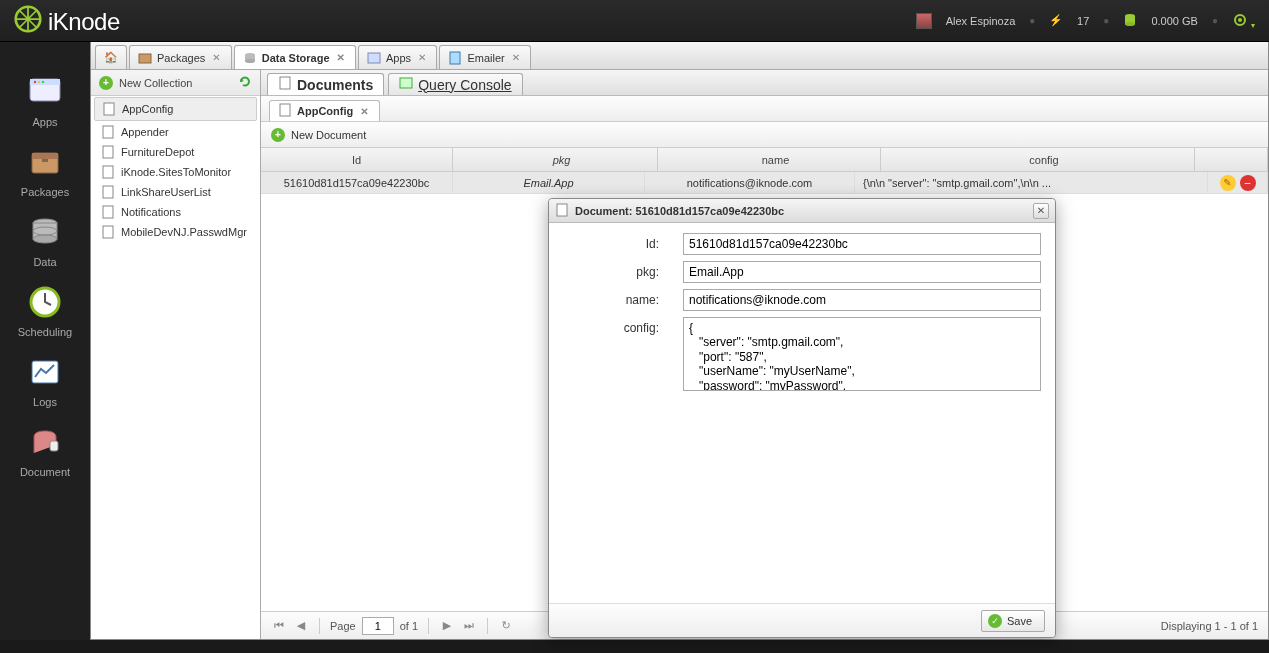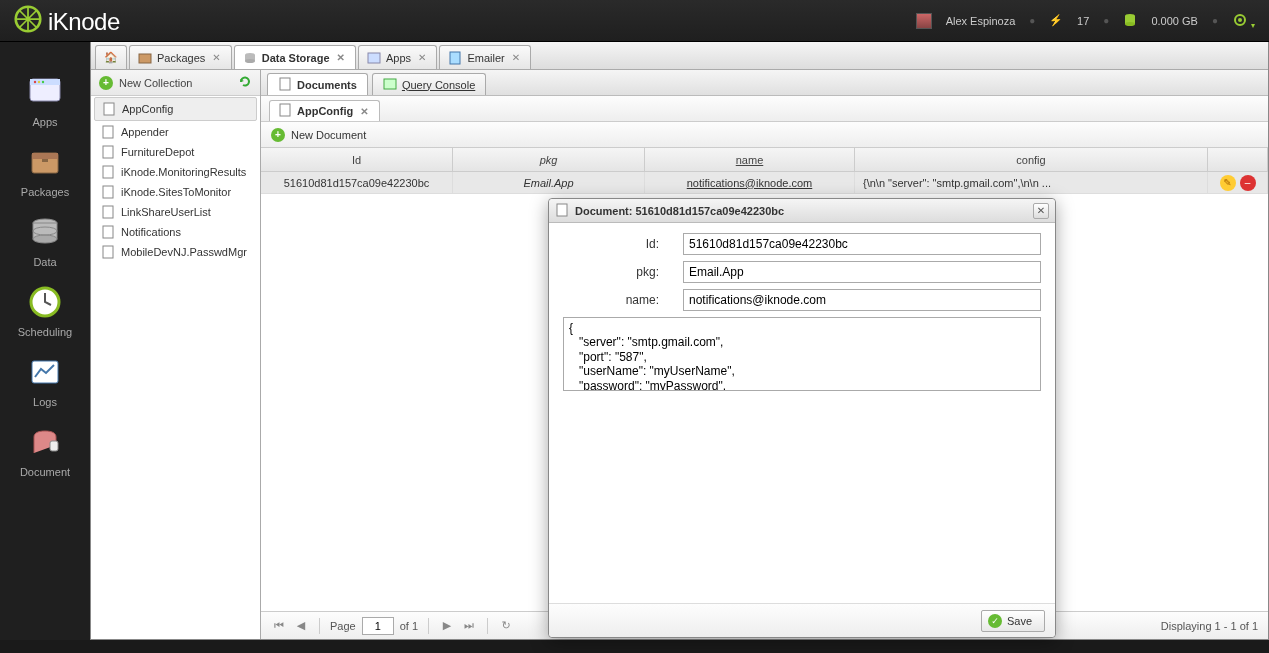--- a/index.html
+++ b/index.html
@@ -29,29 +29,29 @@
 .sidepanel { width: 170px; border-right: 1px solid #aaa; display: flex; flex-direction: column; background: #fff; }
 .sp-head { height: 26px; background: linear-gradient(#f5f5f5,#e0e0e0); border-bottom: 1px solid #bbb; display: flex; align-items: center; padding: 0 8px; font-weight: bold; font-size: 11px; gap: 6px; }
 .sp-tool { height: 26px; background: linear-gradient(#f5f5f5,#e8e8e8); border-bottom: 1px solid #ccc; display: flex; align-items: center; padding: 0 8px; gap: 6px; font-size: 11px; color: #444; }
 .refresh { margin-left: auto; color: #3a3; cursor: pointer; }
 .sp-list { flex: 1; overflow: auto; }
 .sp-item { display: flex; align-items: center; gap: 6px; padding: 3px 10px; font-size: 11px; cursor: pointer; }
 .sp-item.sel { background: #eee; border: 1px solid #ccc; border-radius: 2px; margin: 1px 3px; padding: 4px 7px; }
 .docicon { width: 14px; height: 14px; }
 .mainarea { flex: 1; display: flex; flex-direction: column; position: relative; }
 .subtabs { height: 26px; background: linear-gradient(#f5f5f5,#e0e0e0); border-bottom: 1px solid #bbb; display: flex; align-items: stretch; padding-left: 6px; gap: 4px; }
-.subtab { display: flex; align-items: center; gap: 5px; padding: 0 10px; border: 1px solid #aaa; border-bottom: none; background: #fff; border-radius: 3px 3px 0 0; margin-top: 3px; font-size: 11px; font-weight: bold; }
+.subtab { display: flex; align-items: center; gap: 5px; padding: 0 10px; border: 1px solid #aaa; border-bottom: none; background: #fff; border-radius: 3px 3px 0 0; margin-top: 3px; font-size: 14px; font-weight: bold; }
 .subtab.inactive { background: linear-gradient(#fafafa,#e6e6e6); font-weight: normal; cursor: pointer; text-decoration: underline; }
 .doctabs { height: 26px; background: linear-gradient(#fdfdfd,#eee); border-bottom: 1px solid #ccc; display: flex; align-items: stretch; padding-left: 8px; gap: 2px; }
 .dtab { display: flex; align-items: center; gap: 5px; padding: 0 8px; border: 1px solid #bbb; border-bottom: none; background: #fff; border-radius: 3px 3px 0 0; margin-top: 4px; font-size: 11px; font-weight: bold; }
 .toolbar2 { height: 26px; background: linear-gradient(#fdfdfd,#eee); border-bottom: 1px solid #ccc; display: flex; align-items: center; padding: 0 10px; gap: 6px; font-size: 11px; }
 .gridwrap { flex: 1; display: flex; flex-direction: column; position: relative; }
-.gridhead { height: 24px; background: linear-gradient(#f5f5f5,#e5e5e5); border-bottom: 1px solid #ccc; display: flex; }
+.gridhead { height: 24px; background: linear-gradient(#f5f5f5,#e5e5e5); border-bottom: 1px solid #ccc; display: flex; gap: 13px; }
 .gh { border-right: 1px solid #ccc; display: flex; align-items: center; justify-content: center; font-size: 11px; color: #444; }
-.c1 { width: 192px; } .c2 { width: 192px; font-style: italic; } .c3 { width: 210px; text-decoration: underline; } .c4 { flex: 1; } .c5 { width: 60px; }
+.c1 { width: 192px; } .c2 { width: 192px; font-style: italic; } .c3 { width: 210px; } .c4 { flex: 1; } .c5 { width: 60px; }
 .gridbody { flex: 1; overflow: hidden; position: relative; }
 .row { height: 22px; display: flex; align-items: center; border-bottom: 1px solid #ddd; background: #e8e8e8; }
 .cell { border-right: 1px solid #ddd; padding: 0 8px; font-size: 11px; overflow: hidden; white-space: nowrap; text-overflow: ellipsis; display: flex; align-items: center; justify-content: center; height: 100%; }
 .c4txt { justify-content: flex-start; }
 .rowactions { display: flex; gap: 4px; justify-content: center; }
 .editbtn, .delbtn { width: 16px; height: 16px; border-radius: 8px; display: flex; align-items: center; justify-content: center; cursor: pointer; font-size: 10px; }
 .editbtn { background: #fc3; color: #a60; }
 .delbtn { background: #d33; color: #fff; }
 .pager { height: 28px; border-top: 1px solid #ccc; background: linear-gradient(#fdfdfd,#eee); display: flex; align-items: center; padding: 0 10px; gap: 6px; font-size: 11px; color: #555; }
 .pbtn { width: 16px; height: 16px; color: #888; cursor: pointer; display: flex; align-items: center; justify-content: center; }
@@ -251,26 +251,20 @@
           <div class="sp-item">
               <svg class="docicon" viewBox="0 0 14 14">
                 <rect x="2" y="1" width="10" height="12" fill="#fff" stroke="#888"></rect>
               </svg>
               <span>FurnitureDepot</span>
             </div>
           <div class="sp-item">
               <svg class="docicon" viewBox="0 0 14 14">
                 <rect x="2" y="1" width="10" height="12" fill="#fff" stroke="#888"></rect>
               </svg>
-              <span>iKnode.MonitoringResults</span>
-            </div>
-          <div class="sp-item">
-              <svg class="docicon" viewBox="0 0 14 14">
-                <rect x="2" y="1" width="10" height="12" fill="#fff" stroke="#888"></rect>
-              </svg>
               <span>iKnode.SitesToMonitor</span>
             </div>
           <div class="sp-item">
               <svg class="docicon" viewBox="0 0 14 14">
                 <rect x="2" y="1" width="10" height="12" fill="#fff" stroke="#888"></rect>
               </svg>
               <span>LinkShareUserList</span>
             </div>
           <div class="sp-item">
               <svg class="docicon" viewBox="0 0 14 14">
@@ -372,20 +366,21 @@
       </div>
     <div class="fld">
         <label>pkg:</label>
         <input value="Email.App" style="">
       </div>
     <div class="fld">
         <label>name:</label>
         <input value="notifications@iknode.com" style="">
       </div>
     <div class="fld">
+        <label>config:</label>
         <textarea style="">{
    "server": "smtp.gmail.com",
    "port": "587",
    "userName": "myUserName",
    "password": "myPassword",</textarea>
       </div>
   </div>
   <div class="dw-foot">
     <div class="savebtn">
       <span class="ok">✓</span>

